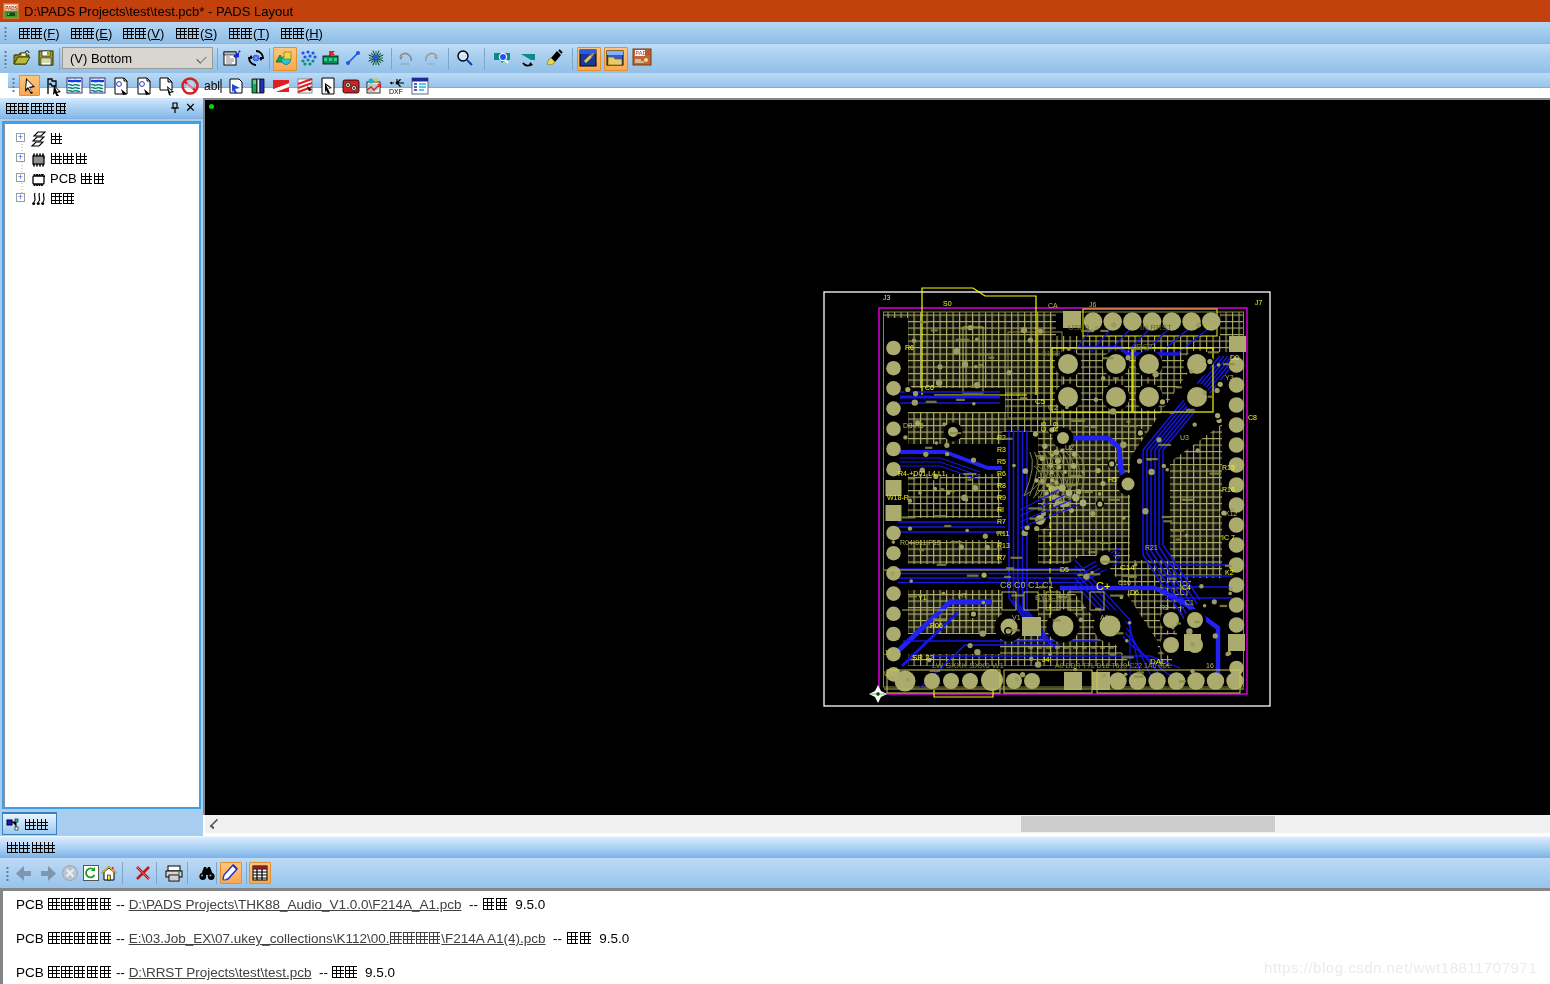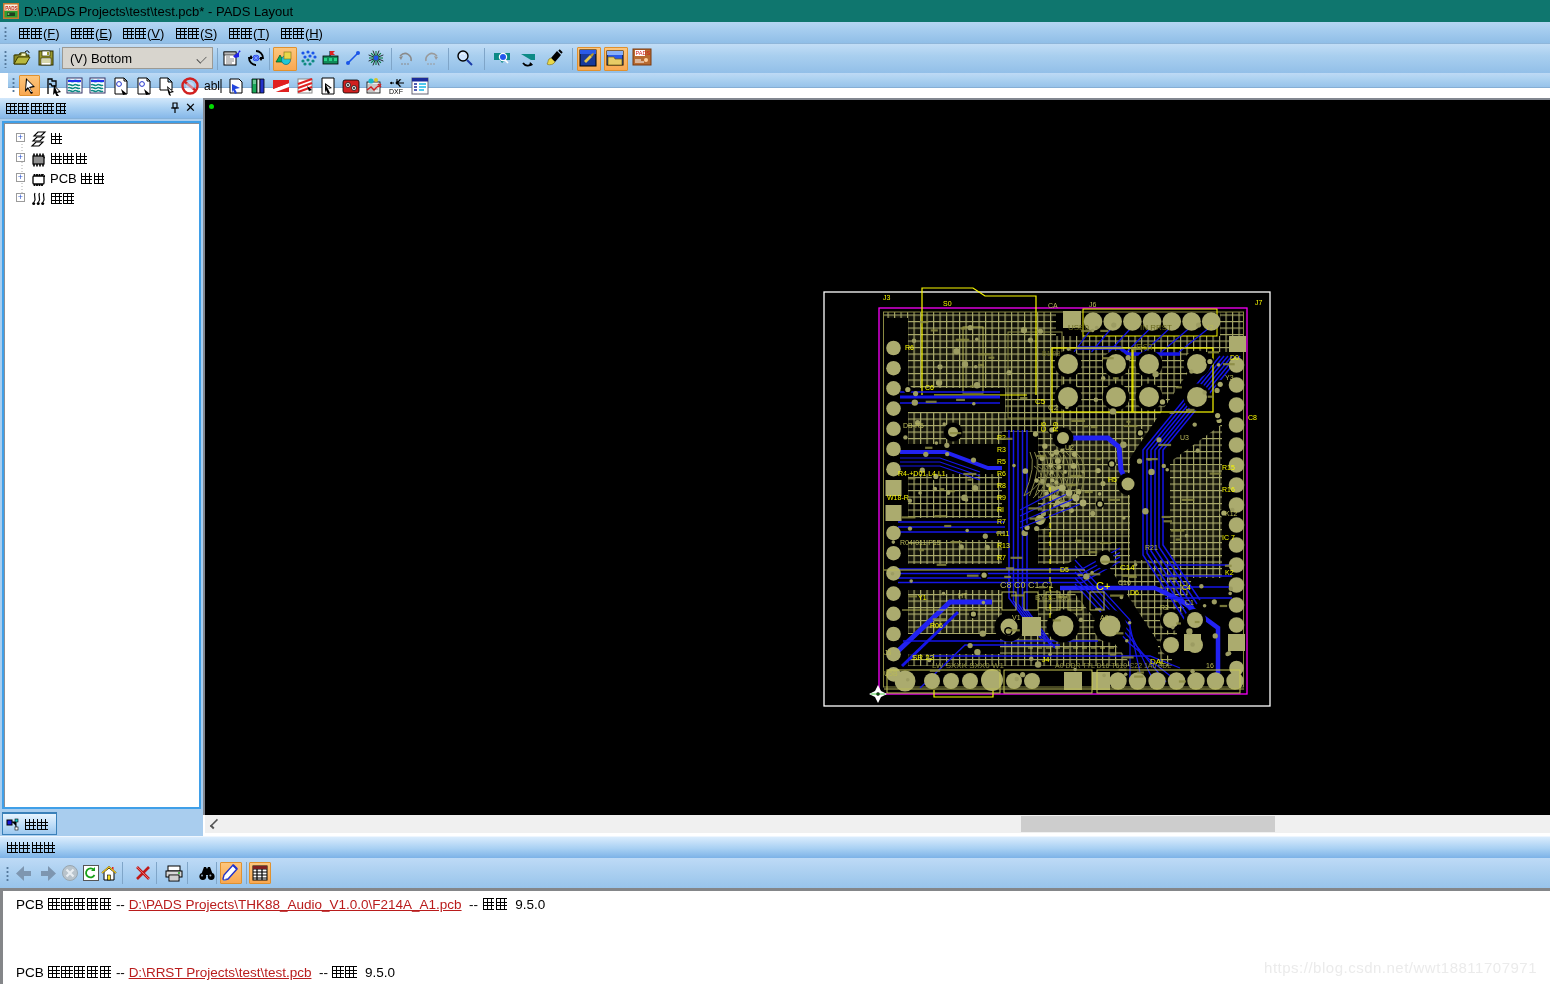--- a/index.html
+++ b/index.html
@@ -1,21 +1,21 @@
 <!DOCTYPE html>
 <html><head><meta charset="utf-8"><style>
 *{margin:0;padding:0;box-sizing:border-box}
 html,body{width:1550px;height:984px;overflow:hidden;background:#fff;
  font-family:"Liberation Sans",sans-serif;-webkit-font-smoothing:antialiased}
 .abs{position:absolute}
 
 .z{display:inline-block;width:.84em;height:.86em;margin:0 .06em;vertical-align:-0.07em;
 background:repeating-linear-gradient(90deg,currentColor 0 1px,transparent 1px 4px),
 repeating-linear-gradient(0deg,currentColor 0 1px,transparent 1px 3.5px)}
-#title{left:0;top:0;width:1550px;height:22px;background:#0f766e;color:#000;font-size:13px}
+#title{left:0;top:0;width:1550px;height:22px;background:#c2410c;color:#000;font-size:13px}
 #title span{position:absolute;left:24px;top:4px;letter-spacing:0}
 #menu{left:0;top:22px;width:1550px;height:22px;
 background:linear-gradient(180deg,#b5d6f3 0%,#a3cbee 45%,#90bee7 100%);
 border-bottom:1px solid #8fb6da;font-size:13px;color:#000}
 .mitem{position:absolute;top:4px}
 .grip{position:absolute;width:3px;background-image:radial-gradient(circle,#55799c 1px,transparent 1.2px);
 background-size:3px 4px;background-repeat:repeat-y}
 #tb1{left:0;top:44px;width:1550px;height:29px;
 background:linear-gradient(180deg,#c2ddf6 0%,#a9cfef 40%,#92bfe8 100%)}
 #tb2{left:8px;top:73px;width:1550px;height:15px;
@@ -52,21 +52,21 @@
 border-left:2px solid #555;border-bottom:2px solid #555;transform:rotate(45deg) scale(.75,1)}
 
 #outhead{left:0;top:836px;width:1550px;height:22px;
 background:linear-gradient(180deg,#daecfd 0%,#a8d0f3 55%,#7cb2e7 100%);
 border-top:1px solid #eef6fe;font-size:13px;color:#000}
 #outtb{left:0;top:858px;width:1550px;height:30px;
 background:linear-gradient(180deg,#bedaf6 0%,#aacff0 50%,#98c4eb 100%)}
 #outtxt{left:0;top:888px;width:1550px;height:96px;background:#fff;
 border-top:3px solid #848689;border-left:3px solid #848689;overflow:hidden}
 .oline{position:absolute;left:13px;font-size:13.5px;color:#000;white-space:nowrap}
-.oline a{color:#b91c1c;text-decoration:underline}
+.oline a{color:#404040;text-decoration:underline}
 #wm{position:absolute;right:13px;top:68px;font-size:15px;color:#ebebeb;letter-spacing:0.5px}
 </style></head><body>
 <div class="abs" id="title">
     <div class="abs" style="left:3px;top:3px"><svg width="16" height="16" viewBox="0 0 16 16">
         <rect x="0" y="0" width="16" height="16" fill="#c87830"></rect>
         <rect x="1.5" y="1.5" width="13" height="6" fill="#f8f0e0"></rect>
         <text x="2.2" y="6.8" font-size="4.6" font-weight="bold" fill="#c02818" font-family="Liberation Sans">PADS</text>
         <rect x="1.5" y="8" width="13" height="6.5" fill="#30a030"></rect>
         <rect x="4" y="9.5" width="8" height="3.5" fill="#204020"></rect>
         <circle cx="5.5" cy="11" r="1" fill="#80c080"></circle>
@@ -1027,14 +1027,15 @@
       </svg></div>
     <div class="sep" style="left:246px;top:4px;height:22px"></div>
     <div class="ic hl" style="left:249px;top:4px;width:22px;height:22px"><svg width="22" height="22" viewBox="0 0 22 22">
         <rect x="3" y="3" width="14" height="14" fill="#fff" stroke="#000"></rect>
         <path d="M3 6h14M3 9h14M3 12h14M3 15h14M7 3v14M12 3v14" stroke="#000" stroke-width="1.2"></path>
         <rect x="3" y="3" width="14" height="3" fill="#802020"></rect>
       </svg></div>
   </div>
 <div class="abs" id="outtxt">
     <div class="oline" style="top:6px">PCB <span class="z"></span><span class="z"></span><span class="z"></span><span class="z"></span><span class="z"></span> -- <a>D:\PADS Projects\THK88_Audio_V1.0.0\F214A_A1.pcb</a> &nbsp;-- <span class="z"></span><span class="z"></span>&nbsp; 9.5.0</div>
+    <div class="oline" style="top:40px">PCB <span class="z"></span><span class="z"></span><span class="z"></span><span class="z"></span><span class="z"></span> -- <a>E:\03.Job_EX\07.ukey_collections\K112\00.<span class="z"></span><span class="z"></span><span class="z"></span><span class="z"></span>\F214A A1(4).pcb</a> &nbsp;-- <span class="z"></span><span class="z"></span>&nbsp; 9.5.0</div>
     <div class="oline" style="top:74px">PCB <span class="z"></span><span class="z"></span><span class="z"></span><span class="z"></span><span class="z"></span> -- <a>D:\RRST Projects\test\test.pcb</a> &nbsp;-- <span class="z"></span><span class="z"></span>&nbsp; 9.5.0</div>
     <div id="wm">https://blog.csdn.net/wwt18811707971</div>
   </div>
 </body></html>

